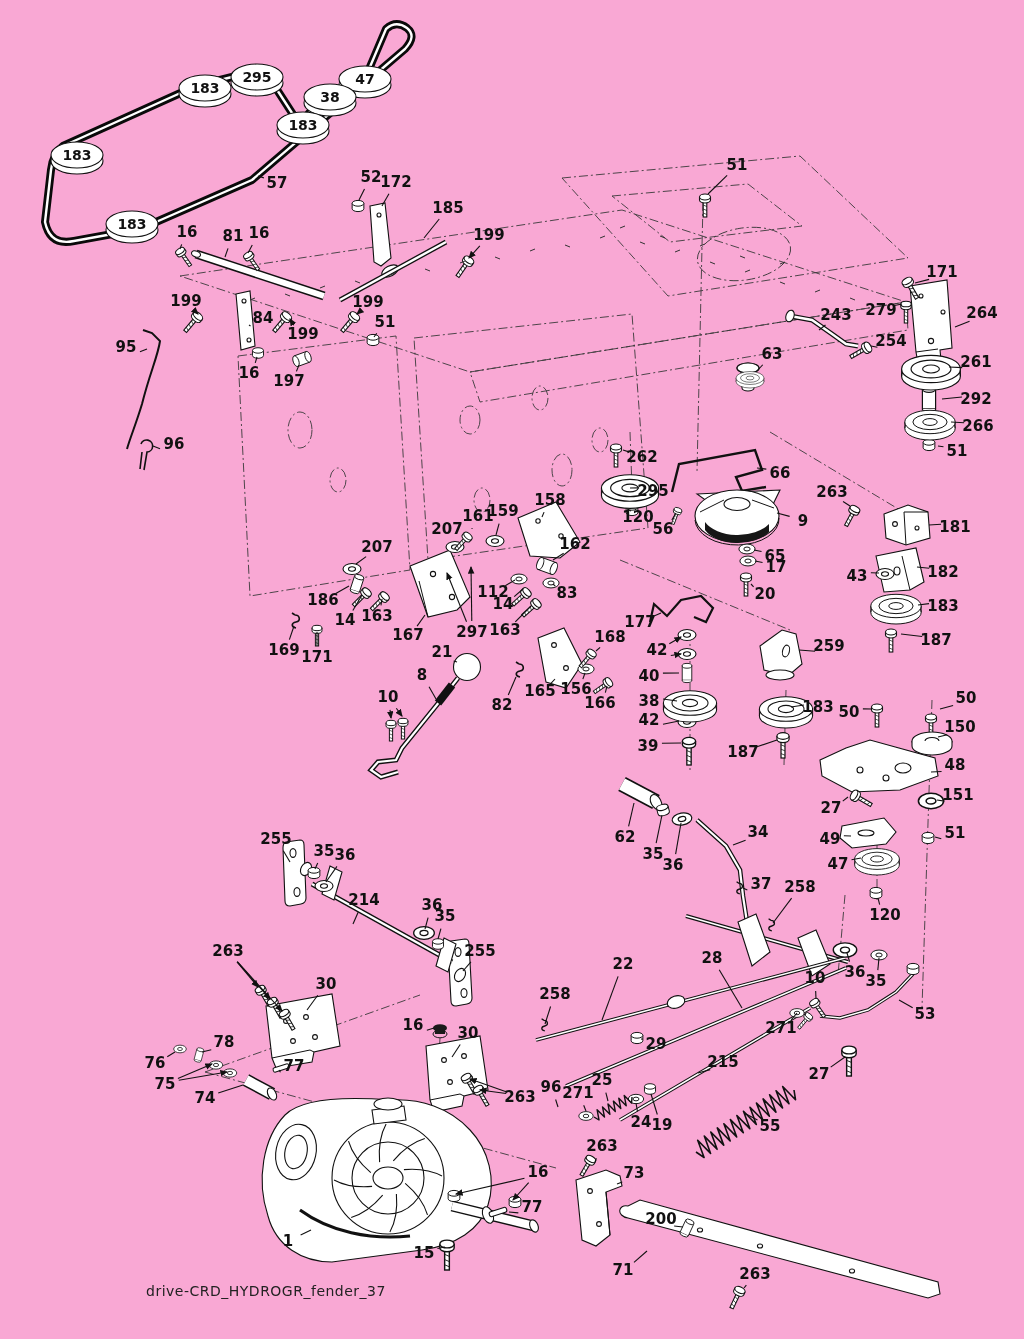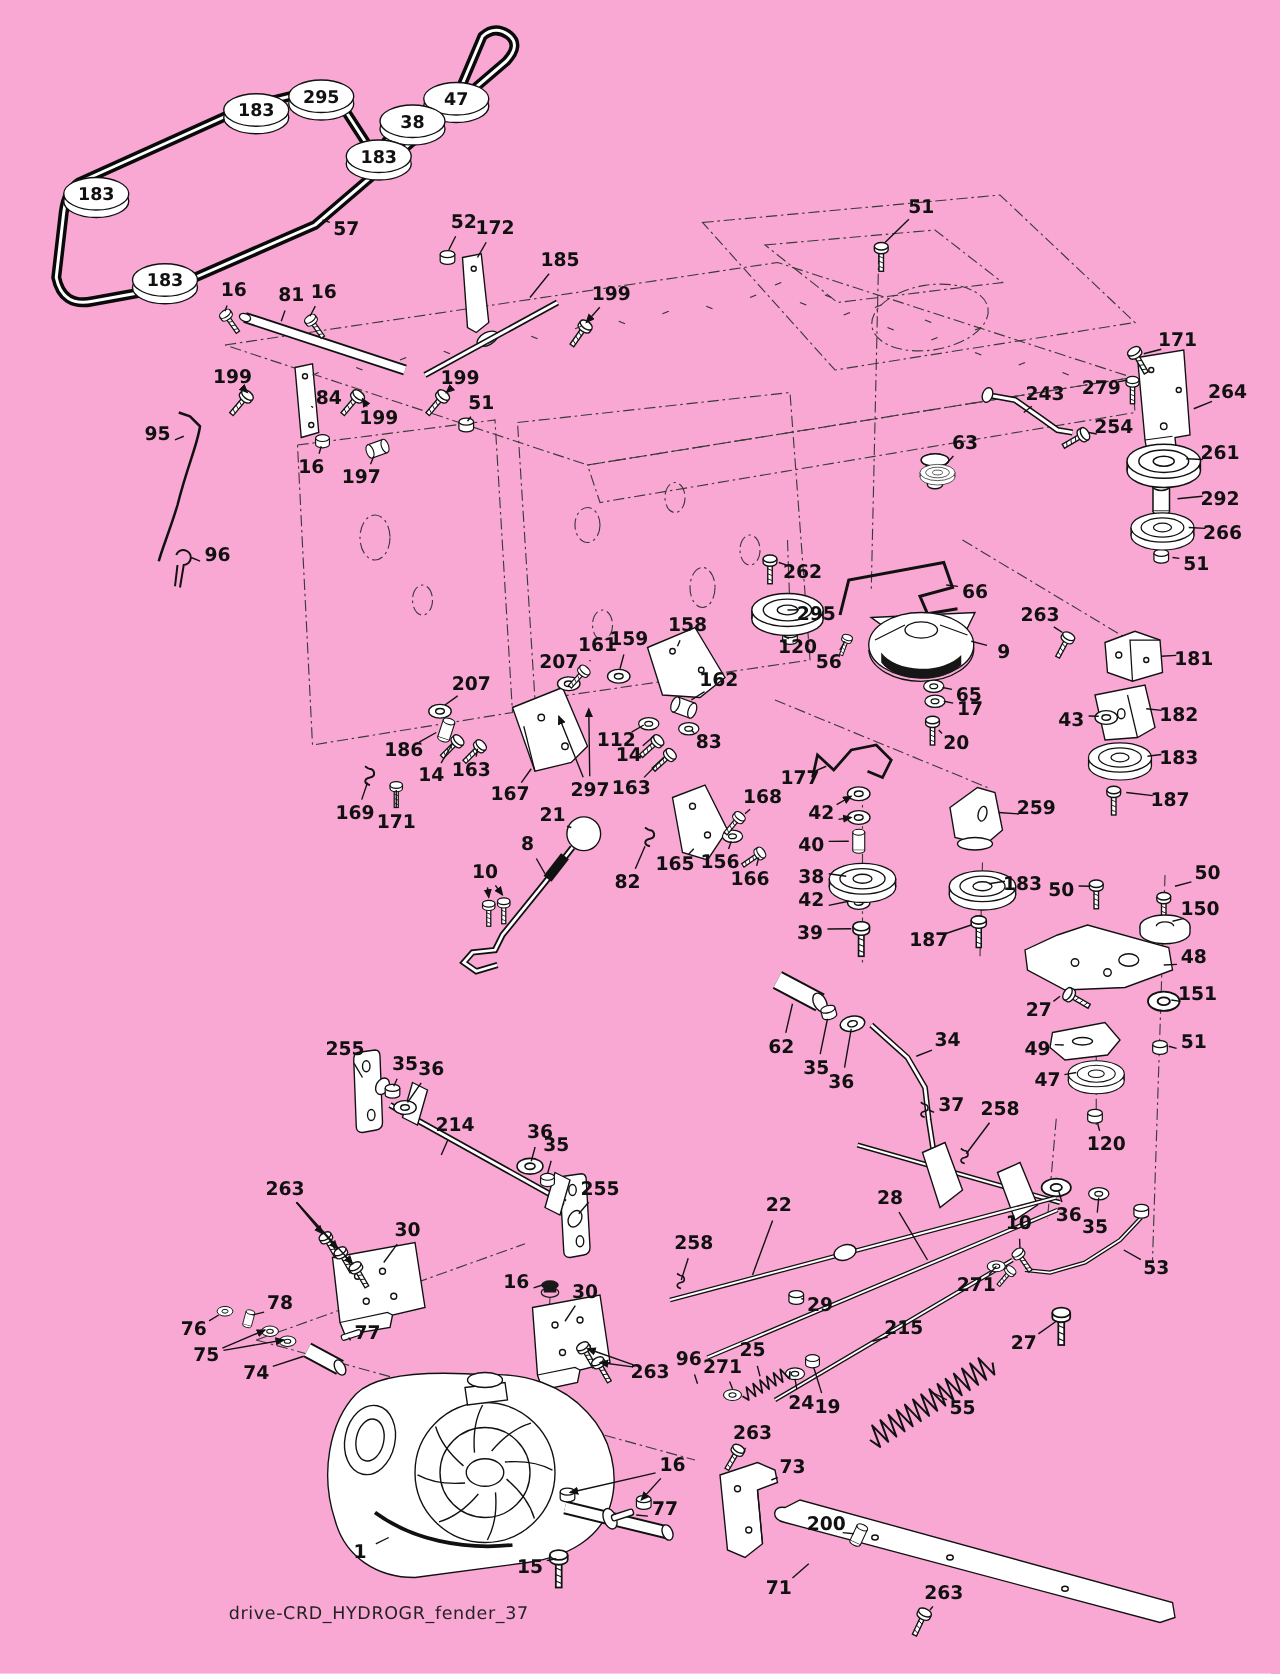--- a/index.html
+++ b/index.html
@@ -1,20 +1,20 @@
 <!DOCTYPE html>
 <html><head>
 <meta charset="utf-8">
 <style>
   html,body{margin:0;padding:0;background:#fff;}
   .canvas{position:relative;width:1024px;height:1339px;background:#f9a8d4;overflow:hidden;
           font-family:"DejaVu Sans","Liberation Sans",sans-serif;}
   svg{position:absolute;left:0;top:0;}
   .footer{position:absolute;left:146px;top:1283px;font-size:14px;color:#222;
-          font-family:"DejaVu Sans","Liberation Sans",sans-serif;letter-spacing:.5px;margin-left:37px;}
+          font-family:"DejaVu Sans","Liberation Sans",sans-serif;letter-spacing:.5px;}
   .lbl{font:bold 15px "DejaVu Sans","Liberation Sans",sans-serif;fill:#111;}
   .blbl{font:bold 14px "DejaVu Sans","Liberation Sans",sans-serif;fill:#111;}
   .ink{stroke:#111;fill:none;}
   .ghost{stroke:#3a3a3a;fill:none;stroke-width:.9;stroke-dasharray:9 3 2 3;}
   .part{stroke:#111;fill:#fff;stroke-width:1.1;}
 </style>
 </head>
 <body>
 
 <div class="canvas">

